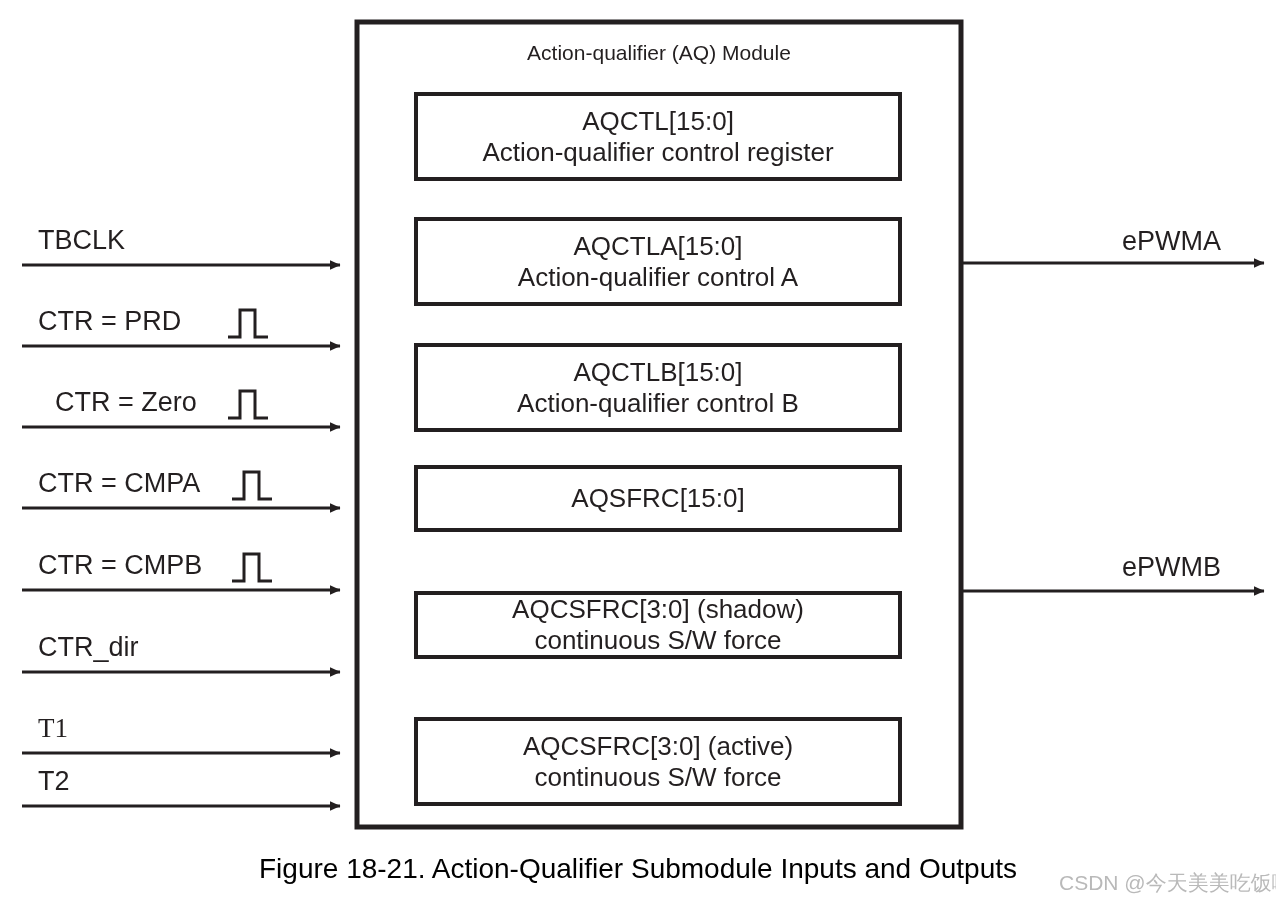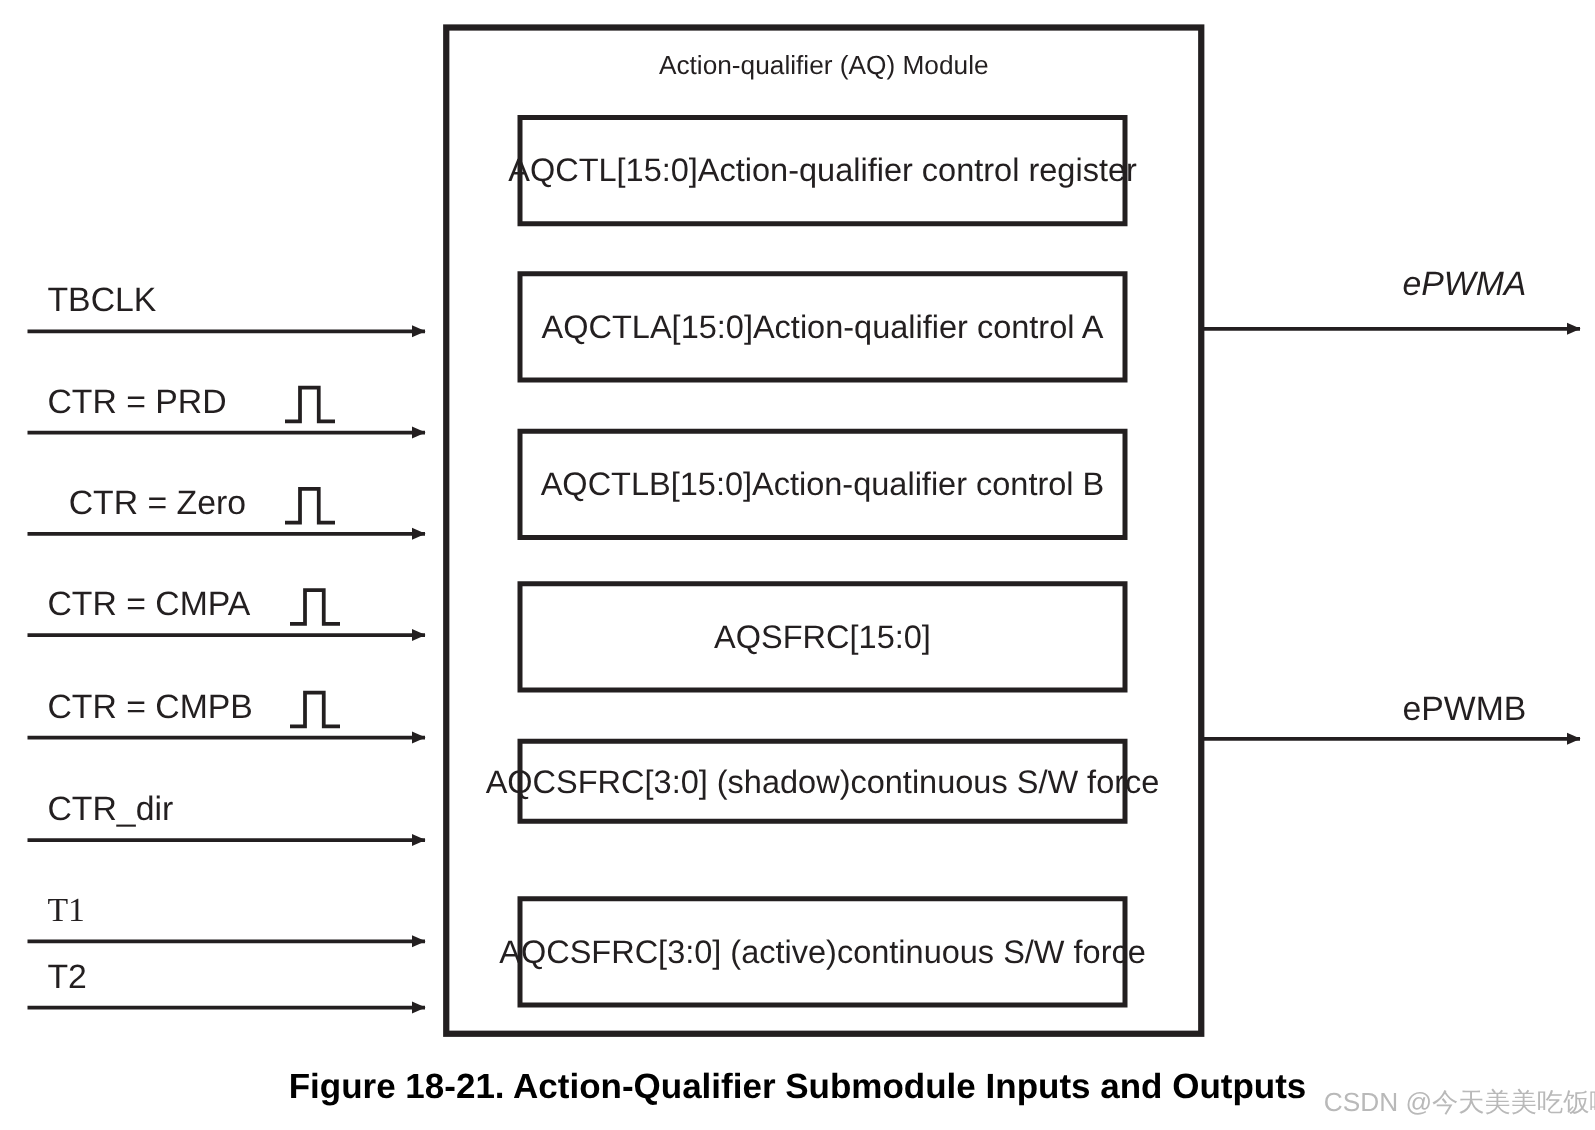--- a/index.html
+++ b/index.html
@@ -51,39 +51,39 @@
     line-height: 1;
   }
   .reg-box {
     position: absolute;
     left: 414px;
     width: 488px;
     box-sizing: border-box;
     border: 4px solid #231f20;
     background: #ffffff;
     display: flex;
-    flex-direction: row;
+    flex-direction: column;
     align-items: center;
     justify-content: center;
   }
   .reg-line {
     font-size: 26px;
     color: #231f20;
     line-height: 1.18;
     white-space: nowrap;
     text-align: center;
   }
   .caption {
     position: absolute;
     left: 0;
     top: 855px;
     width: 1276px;
     text-align: center;
     font-size: 28px;
-    font-weight: bold;
+    font-weight: normal;
     color: #000000;
     line-height: 1;
   }
   .watermark {
     position: absolute;
     left: 1059px;
     top: 872px;
     font-size: 21px;
     color: #b9b9b9;
     white-space: nowrap;
@@ -132,21 +132,21 @@
   <div class="reg-box" style="top:217px; height:89px;">
     <div class="reg-line">AQCTLA[15:0]</div>
     <div class="reg-line">Action-qualifier control A</div>
   </div>
 
   <div class="reg-box" style="top:343px; height:89px;">
     <div class="reg-line">AQCTLB[15:0]</div>
     <div class="reg-line">Action-qualifier control B</div>
   </div>
 
-  <div class="reg-box" style="top:465px; height:89px;">
+  <div class="reg-box" style="top:465px; height:67px;">
     <div class="reg-line">AQSFRC[15:0]</div>
   </div>
 
   <div class="reg-box" style="top:591px; height:68px;">
     <div class="reg-line">AQCSFRC[3:0] (shadow)</div>
     <div class="reg-line">continuous S/W force</div>
   </div>
 
   <div class="reg-box" style="top:717px; height:89px;">
     <div class="reg-line">AQCSFRC[3:0] (active)</div>
@@ -155,20 +155,20 @@
 
   <div class="sig-label" style="left:38px; top:227px;">TBCLK</div>
   <div class="sig-label" style="left:38px; top:308px;">CTR = PRD</div>
   <div class="sig-label" style="left:55px; top:389px;">CTR = Zero</div>
   <div class="sig-label" style="left:38px; top:470px;">CTR = CMPA</div>
   <div class="sig-label" style="left:38px; top:552px;">CTR = CMPB</div>
   <div class="sig-label" style="left:38px; top:634px;">CTR_dir</div>
   <div class="sig-label" style="left:38px; top:715px;font-family:Liberation Serif, serif;">T1</div>
   <div class="sig-label" style="left:38px; top:768px;">T2</div>
 
-  <div class="out-label" style="left:1122px; top:214px;font-style:italic;">ePWMA</div>
+  <div class="out-label" style="left:1122px; top:228px;">ePWMA</div>
   <div class="out-label" style="left:1122px; top:554px;">ePWMB</div>
 
   <div class="caption">Figure 18-21. Action-Qualifier Submodule Inputs and Outputs</div>
 
   <div class="watermark">CSDN @今天美美吃饭啦</div>
 
 </div>
 
 </body></html>

